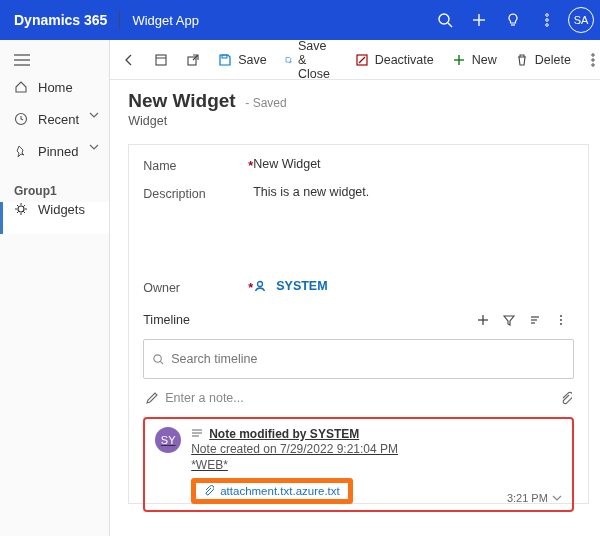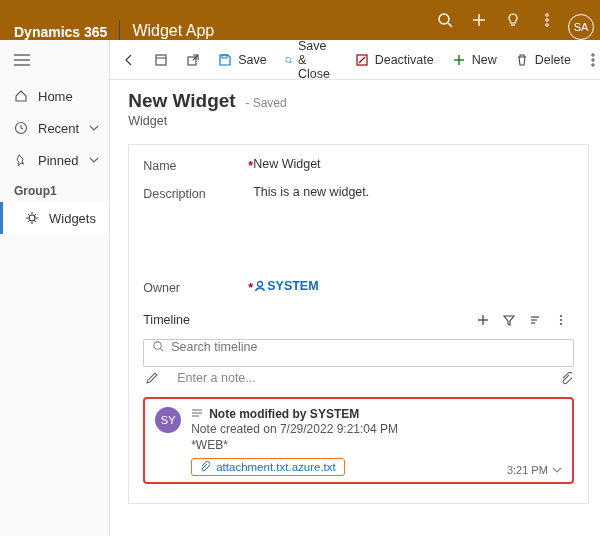--- a/index.html
+++ b/index.html
@@ -1,70 +1,70 @@
 <!DOCTYPE html>
 <html><head>
 <meta charset="utf-8">
 <style>
   * { box-sizing: border-box; margin: 0; padding: 0; }
   body { font-family: "Segoe UI", Arial, sans-serif; font-size: 13px; color: #333; background: #fff; width: 600px; height: 536px; overflow: hidden; position: relative; }
-  .top-bar { background: #a16207; color: #fff; height: 40px; display: flex; align-items: flex-end; padding: 0 6px 0 14px; }
+  .top-bar { background: #1d4ed8; color: #fff; height: 40px; display: flex; align-items: center; padding: 0 6px 0 14px; }
   .top-title { font-weight: 600; font-size: 14px; }
   .top-divider { width: 1px; height: 20px; background: #3a4a6b; margin: 0 12px; }
-  .top-app { font-size: 16px; }
+  .top-app { font-size: 13px; }
   .top-spacer { flex: 1; }
   .top-btn { width: 34px; height: 40px; display: flex; align-items: center; justify-content: center; cursor: pointer; }
   .top-btn svg { stroke: #fff; fill: none; }
   .avatar-circle { width: 26px; height: 26px; border: 1px solid #fff; border-radius: 50%; display: flex; align-items: center; justify-content: center; font-size: 11px; margin-left: 4px; cursor: pointer; }
   .shell { display: flex; height: 496px; }
   .nav { width: 145px; border-right: 1px solid #e1e1e1; background: #fafafa; display: flex; flex-direction: column; }
   .nav-hamburger { height: 40px; display: flex; align-items: center; padding-left: 14px; cursor:pointer; }
-  .nav-item { height: 32px; display: flex; align-items: center; padding: 0 10px 0 14px; cursor: pointer; gap: 10px; }
+  .nav-item { height: 32px; display: flex; padding: 0 10px 0 14px; cursor: pointer; gap: 10px; }
   .nav-item .nico { width:14px; display:flex; justify-content:center; }
   .nav-item .nlabel { flex:1; }
   .nav-item .chev { color:#666; }
   .nav-group { padding: 8px 14px 4px; font-size: 12px; color: #555; font-weight:600; }
-  .nav-item.active { background: #fff; border-left: 3px solid #3b79cc; padding-left: 22px; }
+  .nav-item.active { background: #fff; border-left: 3px solid #3b79cc; padding-left: 11px; }
   .main { flex:1; display:flex; flex-direction:column; position:relative; }
   .cmdbar { height: 40px; border-bottom: 1px solid #e5e5e5; display:flex; align-items:center; padding: 0 4px; gap: 2px;}
   .cmd { height: 32px; display:flex; align-items:center; gap:6px; padding: 0 8px; cursor:pointer; font-size: 12.5px; }
   .cmd svg { stroke:#444; fill:none; }
   .cmd.green svg { stroke:#107c10; }
   .cmd.blue svg { stroke:#0078d4; }
   .cmd.red svg { stroke:#a80000; }
   .content { padding: 10px 18px 0 18px; flex:1; overflow:hidden; position:relative;}
   .rec-title { font-size: 19px; font-weight: 600; }
   .rec-saved { font-size: 12px; color: #888; margin-left: 6px; }
   .rec-entity { font-size: 12.5px; color: #555; margin-top: 2px; }
   .tabs { margin-top: 14px; display:flex; gap: 18px; border-bottom: 1px solid #e5e5e5; }
   .tab { padding-bottom: 6px; font-size: 13px; cursor:pointer; color:#444; font-weight:600;}
   .tab.active { color:#000; border-bottom: 2px solid #0078d4; font-weight:600;}
   .form-region { margin-top: 16px; border: 1px solid #e5e5e5; padding: 12px 14px 14px 14px; height: 360px; position:relative; }
   .frow { display:flex; align-items: flex-start; margin-bottom: 12px; }
   .flabel { width: 110px; font-size: 12.5px; color:#555; padding-top:2px; display:flex; align-items:center; gap:4px;}
   .req { color:#b00020; font-weight:600; }
   .fval { font-size: 12.5px; }
-  .owner-val { color:#0f6cbd; font-weight:600; display:flex; align-items:center; gap:0;}
+  .owner-val { color:#0f6cbd; font-weight:600; display:flex; align-items:center; gap:9px;}
   .desc { height: 82px; }
   .timeline-hdr { display:flex; align-items:center; margin-top: 6px; }
   .timeline-title { flex:1; font-size: 12.5px; }
   .t-icon { width:26px; height:26px; display:flex; align-items:center; justify-content:center; cursor:pointer; }
-  .search-box { margin-top:6px; border:1px solid #ccc; border-radius:2px; height:28px; display:flex; align-items:flex-start; padding:0 8px; gap:6px; }
+  .search-box { margin-top:6px; border:1px solid #ccc; border-radius:2px; height:40px; display:flex; align-items:center; padding:0 8px; gap:6px; }
   .search-box input { border:none; outline:none; flex:1; font-size:12.5px; }
-  .note-input { margin-top:0; display:flex; align-items:flex-start; gap:18px; padding: 4px 2px;}
+  .note-input { margin-top:8px; display:flex; align-items:flex-start; gap:6px; padding: 4px 2px;}
   .note-input .ph { color:#888; font-size:12.5px; flex:1; }
-  .note-card { margin-top:8px; border: 2px solid #e53935; border-radius:4px; padding: 8px 14px 6px 10px; position:relative; }
+  .note-card { margin-top:8px; border: 2px solid #e53935; border-radius:4px; padding: 8px 14px 6px 10px; position:relative;text-decoration:underline; }
   .nc-row { display:flex; gap:10px; }
   .nc-av { width:26px; height:26px; border-radius:50%; background:#8764b8; color:#fff; font-size:11px; display:flex; align-items:center; justify-content:center; flex-shrink:0;}
   .nc-body { flex:1; font-size:12px; }
   .nc-title { display:flex; align-items:center; gap:6px; }
   .nc-title-text { font-weight:600; }
   .nc-sub { color:#555; margin-top:1px;}
   .nc-tag { color:#555; margin-top:2px;}
-  .attach { margin-top:6px; display:inline-flex; align-items:center; gap:6px; border:1px solid #f97316; border-radius:3px; padding:2px 8px; font-size:11.5px; color:#1b6ec2; cursor:pointer;}
+  .attach { margin-top:6px; display:inline-flex; align-items:center; gap:6px; border:5px solid #f97316; border-radius:3px; padding:2px 8px; font-size:11.5px; color:#1b6ec2; cursor:pointer;}
   .nc-time { position:absolute; right:10px; bottom:6px; font-size:11px; color:#666; display:flex; align-items:center; gap:4px;}
   .vscroll { position:absolute; right:2px; top:46px; bottom:6px; width:5px; background:#c6c6c6; border-radius:3px; }
   svg { display:block; }
 </style>
 </head>
 <body>
 
 <div class="top-bar">
   <div class="top-title">Dynamics 365</div>
   <div class="top-divider"></div>

